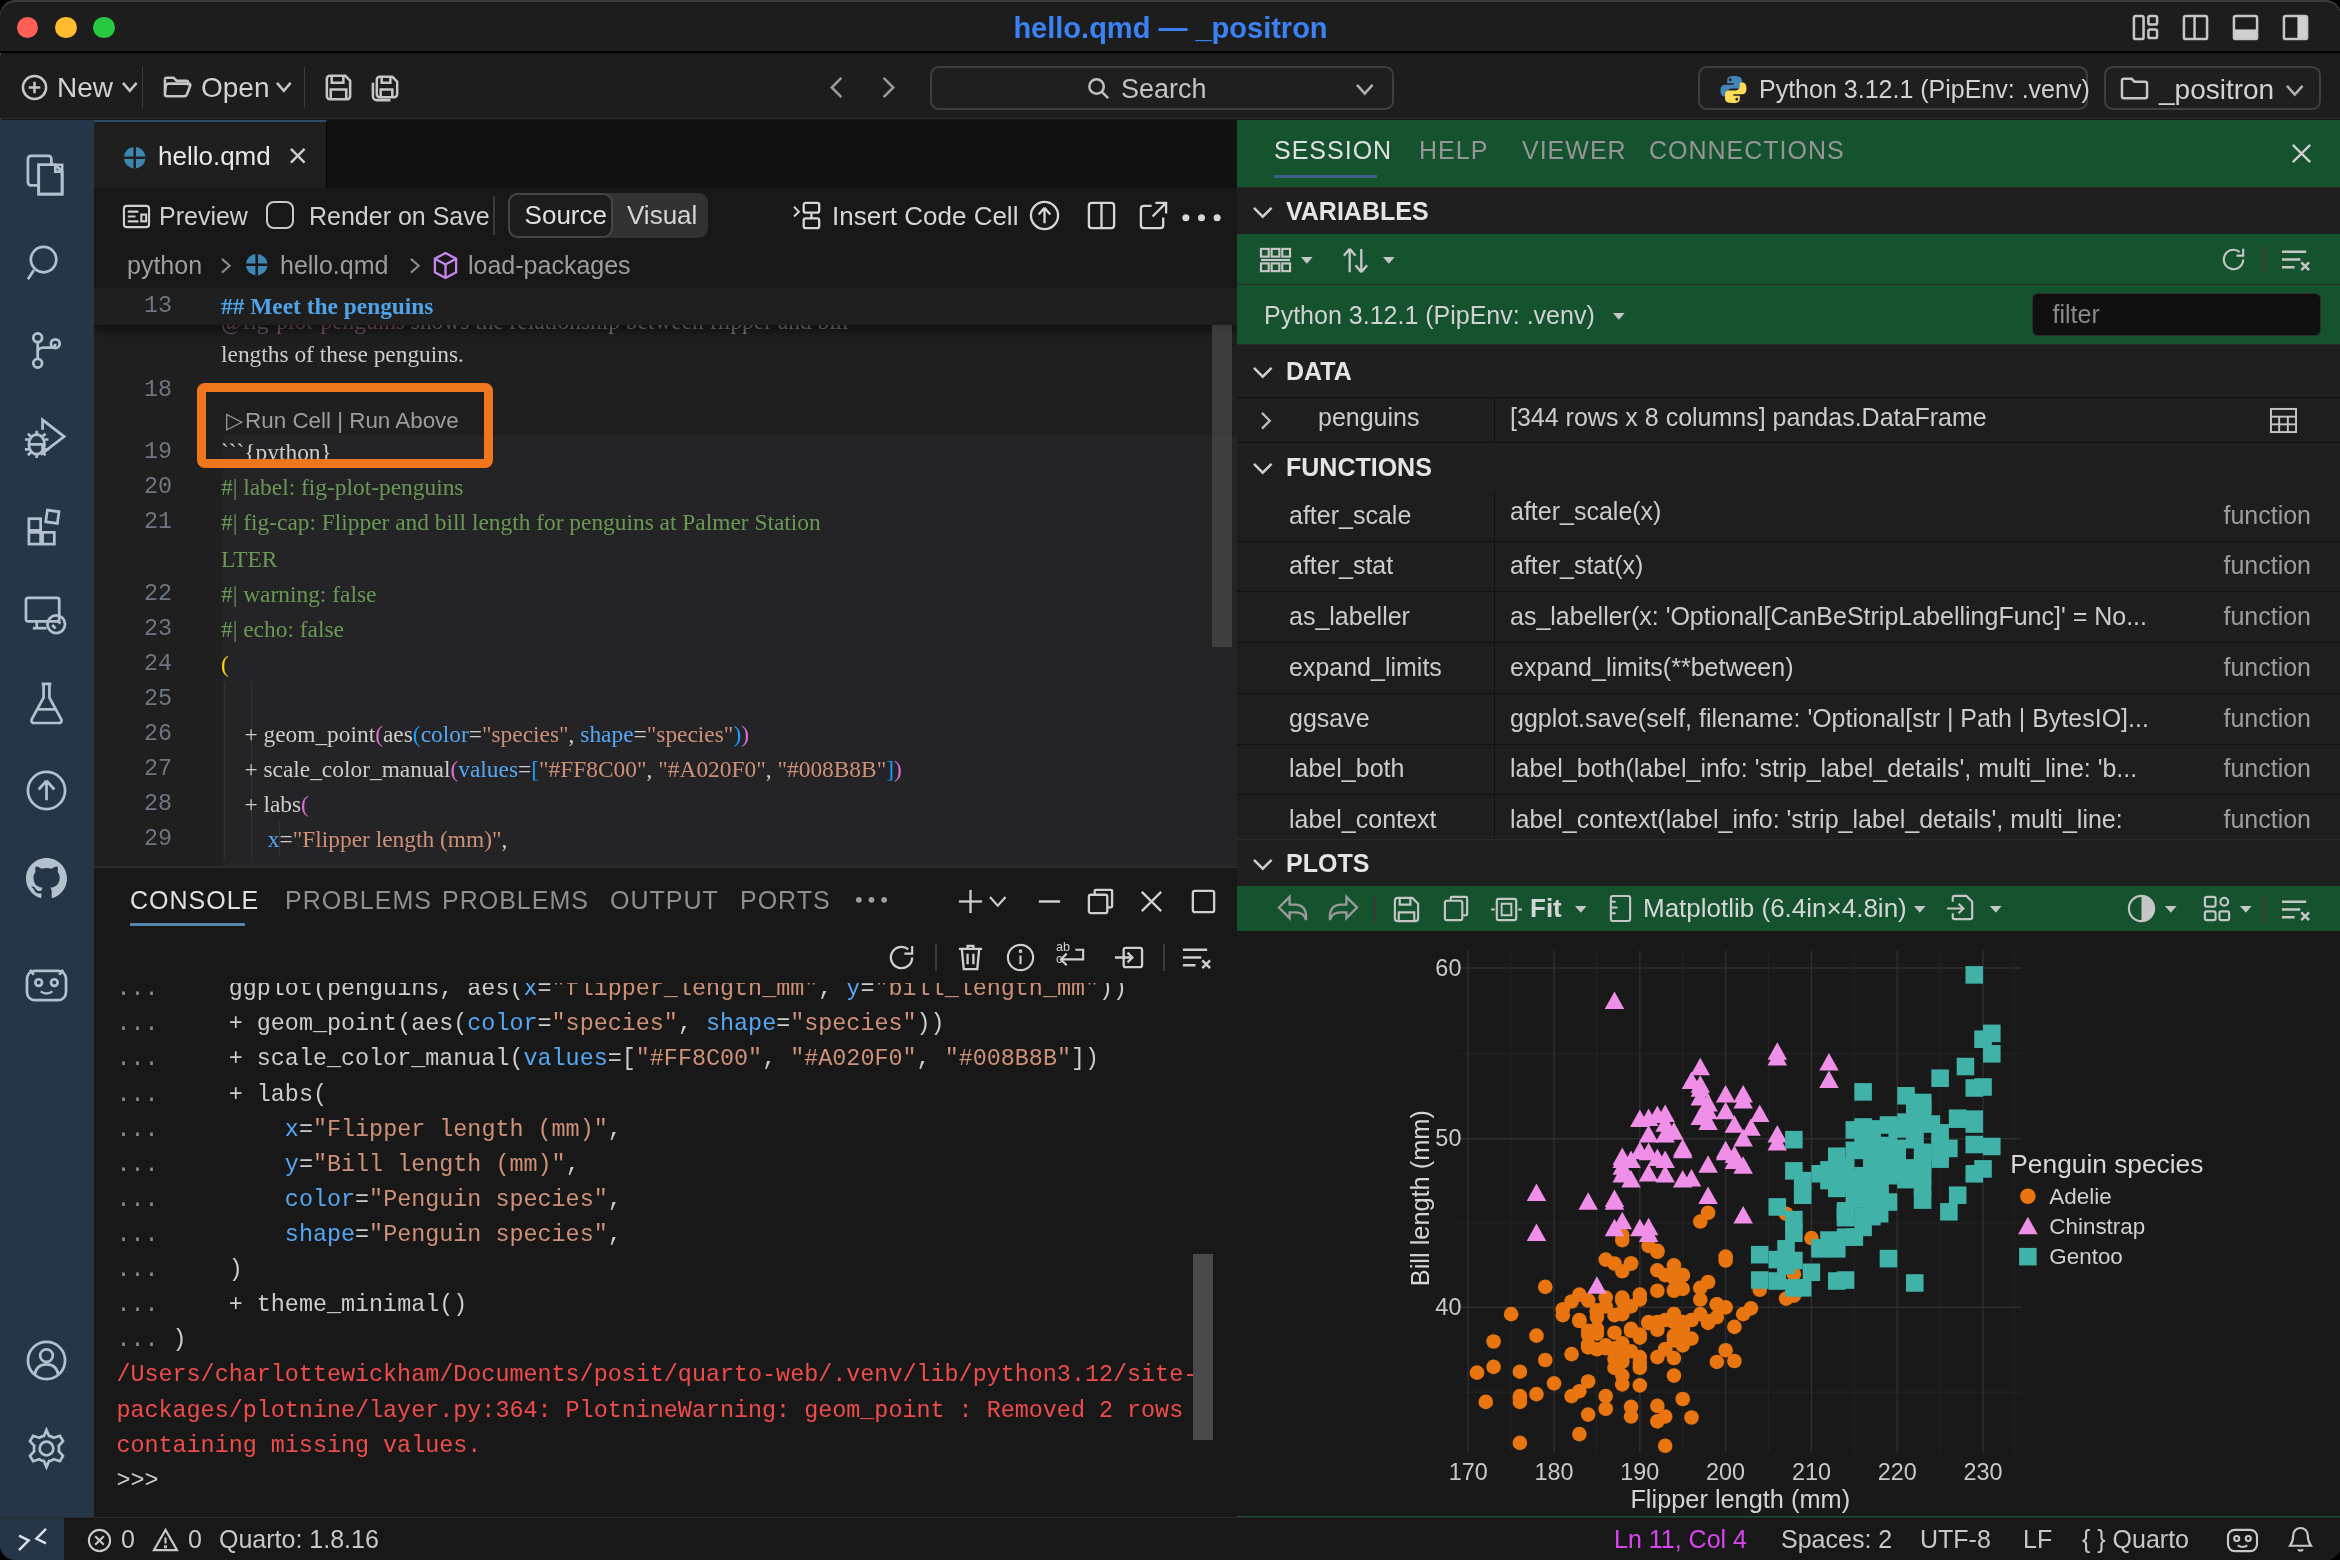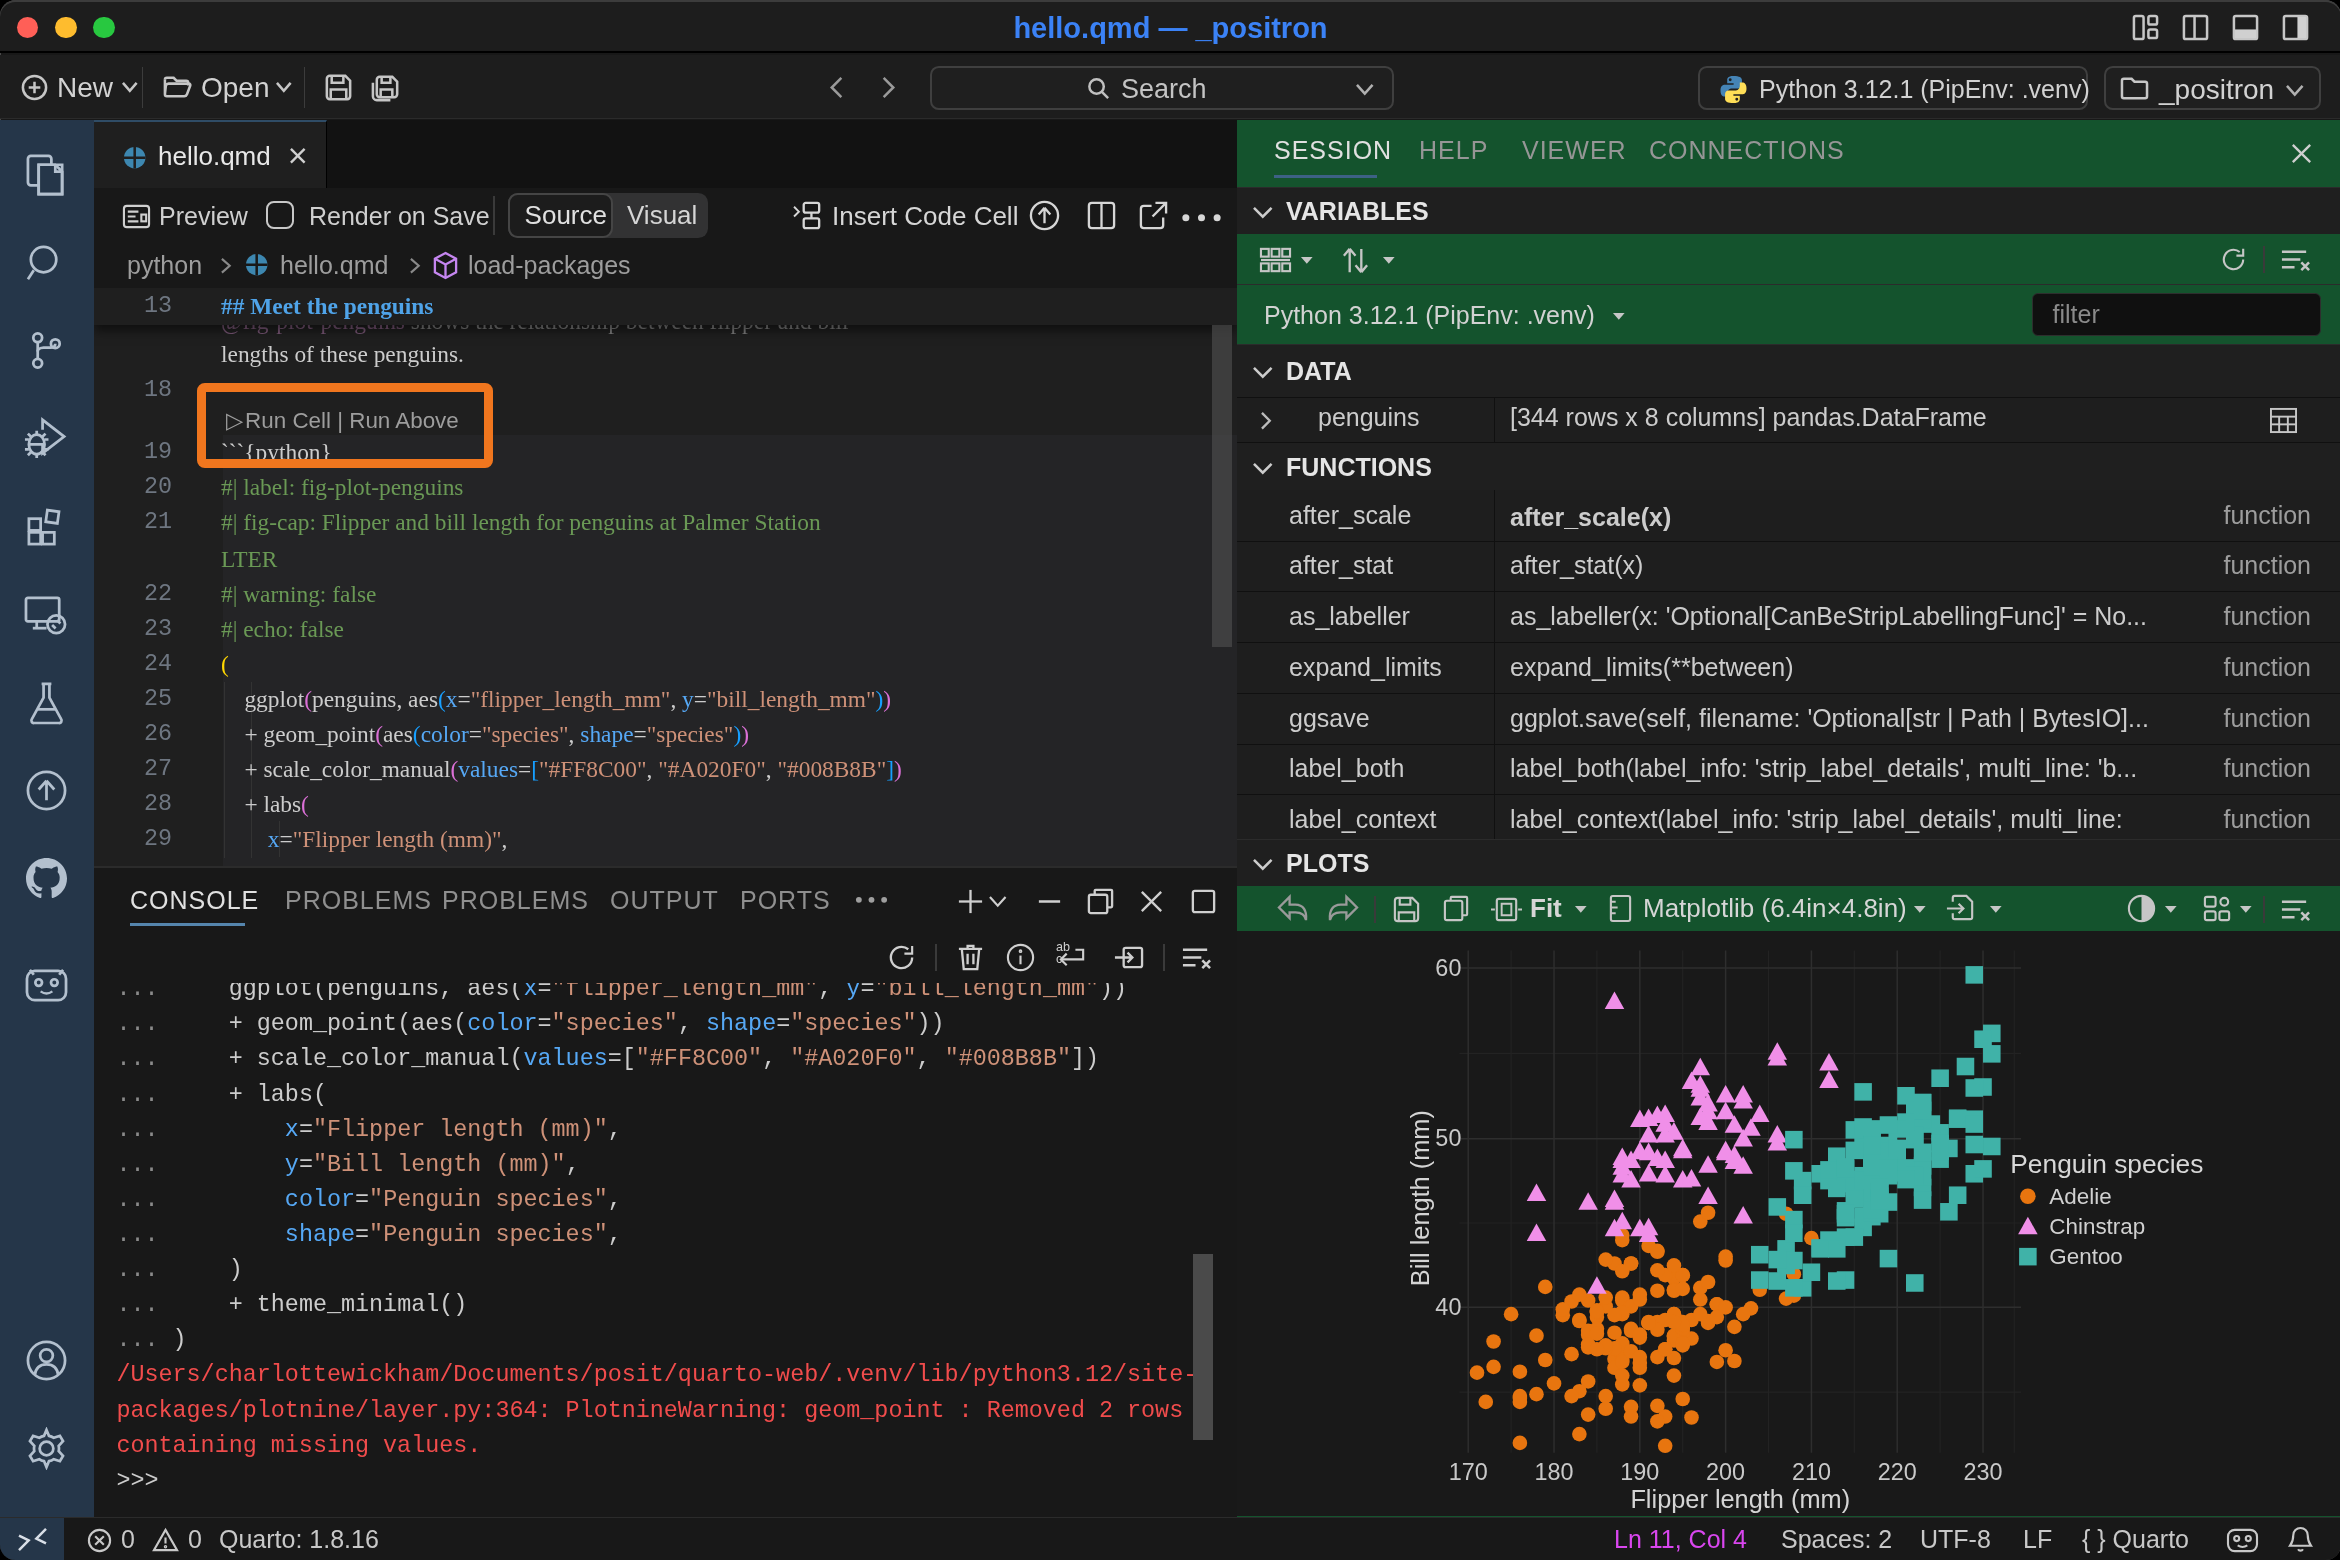--- a/index.html
+++ b/index.html
@@ -348,21 +348,20 @@
   <div class="gut" style="top:289px;">22</div>
   <div class="cl" style="top:289px;"><span class="c-com">#| warning: false</span></div>
 
   <div class="gut" style="top:324px;">23</div>
   <div class="cl" style="top:324px;"><span class="c-com">#| echo: false</span></div>
 
   <div class="gut" style="top:359px;">24</div>
   <div class="cl" style="top:359px;"><span class="c-p1">(</span></div>
 
   <div class="gut" style="top:394px;">25</div>
-  <div class="cl" style="top:394px;">    ggplot<span class="c-p2">(</span>penguins, aes<span class="c-p3">(</span><span class="c-par">x</span>=<span class="c-str">"flipper_length_mm"</span>, <span class="c-par">y</span>=<span class="c-str">"bill_length_mm"</span><span class="c-p3">)</span><span class="c-p2">)</span></div>
 
   <div class="gut" style="top:429px;">26</div>
   <div class="cl" style="top:429px;">    + geom_point<span class="c-p2">(</span>aes<span class="c-p3">(</span><span class="c-par">color</span>=<span class="c-str">"species"</span>, <span class="c-par">shape</span>=<span class="c-str">"species"</span><span class="c-p3">)</span><span class="c-p2">)</span></div>
 
   <div class="gut" style="top:464px;">27</div>
   <div class="cl" style="top:464px;">    + scale_color_manual<span class="c-p2">(</span><span class="c-par">values</span>=<span class="c-p3">[</span><span class="c-str">"#FF8C00"</span>, <span class="c-str">"#A020F0"</span>, <span class="c-str">"#008B8B"</span><span class="c-p3">]</span><span class="c-p2">)</span></div>
 
   <div class="gut" style="top:499px;">28</div>
   <div class="cl" style="top:499px;">    + labs<span class="c-p2">(</span></div>
 
@@ -598,21 +597,21 @@
   <div class="abs" style="left:0;top:322px;width:1104px;height:48px;background:#1f1f1f;border-top:1px solid #101010;">
     <svg class="chev" style="left:14.6px;top:18.5px" viewBox="0 0 22 14">
           <path d="M2 2 L11 11 L20 2" class="icon" style="stroke:#cccccc;stroke-width:2.6"></path>
         </svg>
     <div class="sect" style="left:49px;top:9.8px;">FUNCTIONS</div>
   </div>
 
   <div class="abs" style="left:0;top:370px;width:1104px;height:349px;background:#1e1e1e;overflow:hidden;">
     <div class="abs" style="left:257px;top:0;width:1px;height:349px;background:#101010;"></div>
     <div class="rowname" style="top:10.7px;">after_scale</div>
-        <div class="rowval" style="top:13px;font-weight:bold;">after_scale(x)</div>
+        <div class="rowval" style="top:7px;">after_scale(x)</div>
         <div class="rowfn" style="top:10.7px;">function</div>
     <div class="abs" style="left:0;top:51px;width:1104px;height:1px;background:#101010;"></div>
     <div class="rowname" style="top:61px;">after_stat</div>
         <div class="rowval" style="top:61px;">after_stat(x)</div>
         <div class="rowfn" style="top:61px;">function</div>
     <div class="abs" style="left:0;top:101px;width:1104px;height:1px;background:#101010;"></div>
     <div class="rowname" style="top:112px;">as_labeller</div>
         <div class="rowval" style="top:112px;">as_labeller(x: 'Optional[CanBeStripLabellingFunc]' = No...</div>
         <div class="rowfn" style="top:112px;">function</div>
     <div class="abs" style="left:0;top:152px;width:1104px;height:1px;background:#101010;"></div>

